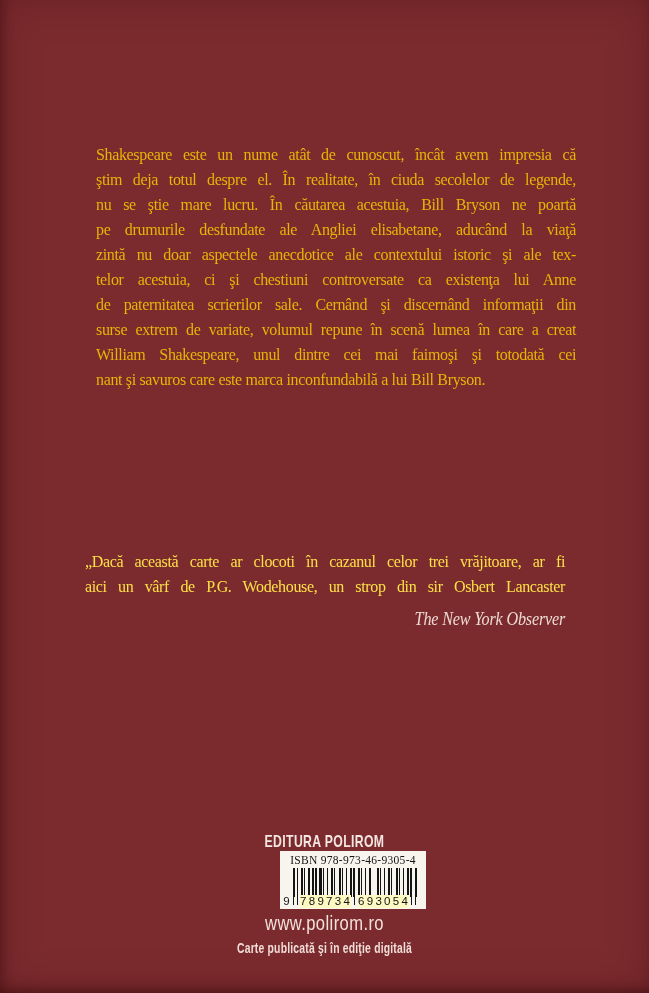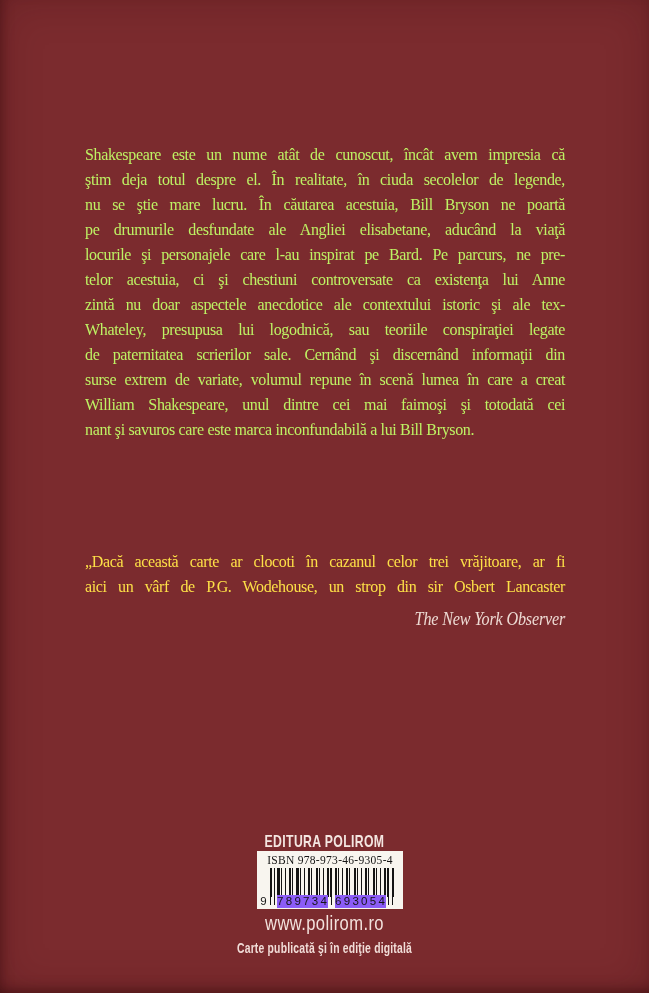--- a/index.html
+++ b/index.html
@@ -29,21 +29,21 @@
     font-size:19px;font-style:italic;letter-spacing:-0.2px;
     transform:scaleX(.85);transform-origin:right center;white-space:nowrap;
   }
   .publisher-name{
     position:absolute;top:832px;left:0;width:100%;text-align:center;
     color:#f4e6e1;font-family:"Liberation Sans",sans-serif;font-weight:bold;
     font-size:17px;letter-spacing:.5px;
     transform:scaleX(.72);transform-origin:center;white-space:nowrap;
   }
   .barcode-box{
-    position:absolute;left:257px;top:851px;width:146px;height:58px;
+    position:absolute;left:280px;top:851px;width:146px;height:58px;
     background:#f8f5ef;
   }
   .isbn-text{
     position:absolute;top:2px;left:0;width:100%;text-align:center;
     color:#141414;font-family:"Liberation Serif",serif;font-size:12px;
     letter-spacing:.3px;white-space:nowrap;transform:scaleX(.96);transform-origin:center;
   }
   .bars{
     position:absolute;left:13px;right:8px;top:17px;bottom:12px;
     background:repeating-linear-gradient(90deg,
@@ -59,49 +59,47 @@
   }
   .guard.left{left:13px;}
   .guard.mid{left:50%;margin-left:-3px;}
   .guard.right{right:8px;}
   .digits-row{
     position:absolute;bottom:1px;left:1px;right:1px;height:13px;
     font-family:"Liberation Sans",sans-serif;font-size:11.5px;color:#141414;
     line-height:13px;
   }
   .d-lead{position:absolute;left:0;bottom:0;width:11px;text-align:center;background:#f8f5ef;}
-  .d-grp{position:absolute;bottom:0;text-align:right;background:#8b5cf6;letter-spacing:2.3px;}
+  .d-grp{position:absolute;bottom:0;text-align:right;background:#fef9c3;letter-spacing:2.3px;}
   .d-grp.g1{left:19px;width:51px;}
   .d-grp.g2{left:77px;width:51px;}
   .website{
     position:absolute;top:911px;left:0;width:100%;text-align:center;
     color:#f3e2dd;font-family:"Liberation Sans",sans-serif;font-size:21px;
     letter-spacing:.5px;transform:scaleX(.79);transform-origin:center;white-space:nowrap;
   }
   .digital-note{
     position:absolute;top:939px;left:0;width:100%;text-align:center;
     color:#f1ddd8;font-family:"Liberation Sans",sans-serif;font-weight:bold;
     font-size:15px;letter-spacing:.3px;
     transform:scaleX(.69);transform-origin:center;white-space:nowrap;
   }
 </style>
 </head>
 <body>
 
 <div class="cover" style="background-color: rgb(123, 43, 46);">
 
-  <div class="synopsis" style="color: #bef264;">
+  <div class="synopsis" style="color: #eab308; margin-left: 11px;">
     <div class="tline">Shakespeare este un nume atât de cunoscut, încât avem impresia că</div>
     <div class="tline">ştim deja totul despre el. În realitate, în ciuda secolelor de legende,</div>
     <div class="tline">nu se ştie mare lucru. În căutarea acestuia, Bill Bryson ne poartă</div>
     <div class="tline">pe drumurile desfundate ale Angliei elisabetane, aducând la viaţă</div>
-    <div class="tline">locurile şi personajele care l-au inspirat pe Bard. Pe parcurs, ne pre-</div>
+    <div class="tline">zintă nu doar aspectele anecdotice ale contextului istoric şi ale tex-</div>
     <div class="tline">telor acestuia, ci şi chestiuni controversate ca existenţa lui Anne</div>
-    <div class="tline">zintă nu doar aspectele anecdotice ale contextului istoric şi ale tex-</div>
-    <div class="tline">Whateley, presupusa lui logodnică, sau teoriile conspiraţiei legate</div>
     <div class="tline">de paternitatea scrierilor sale. Cernând şi discernând informaţii din</div>
     <div class="tline">surse extrem de variate, volumul repune în scenă lumea în care a creat</div>
     <div class="tline">William Shakespeare, unul dintre cei mai faimoşi şi totodată cei</div>
     <div class="tline last">nant şi savuros care este marca inconfundabilă a lui Bill Bryson.</div>
   </div>
 
   <div class="quote" style="color: #fde047;">
     <div class="tline">„Dacă această carte ar clocoti în cazanul celor trei vrăjitoare, ar fi</div>
     <div class="tline">aici un vârf de P.G. Wodehouse, un strop din sir Osbert Lancaster</div>
   </div>

